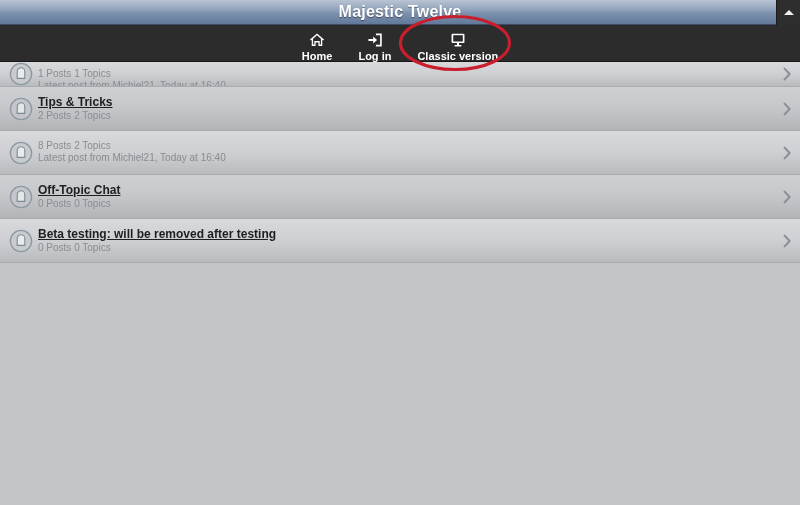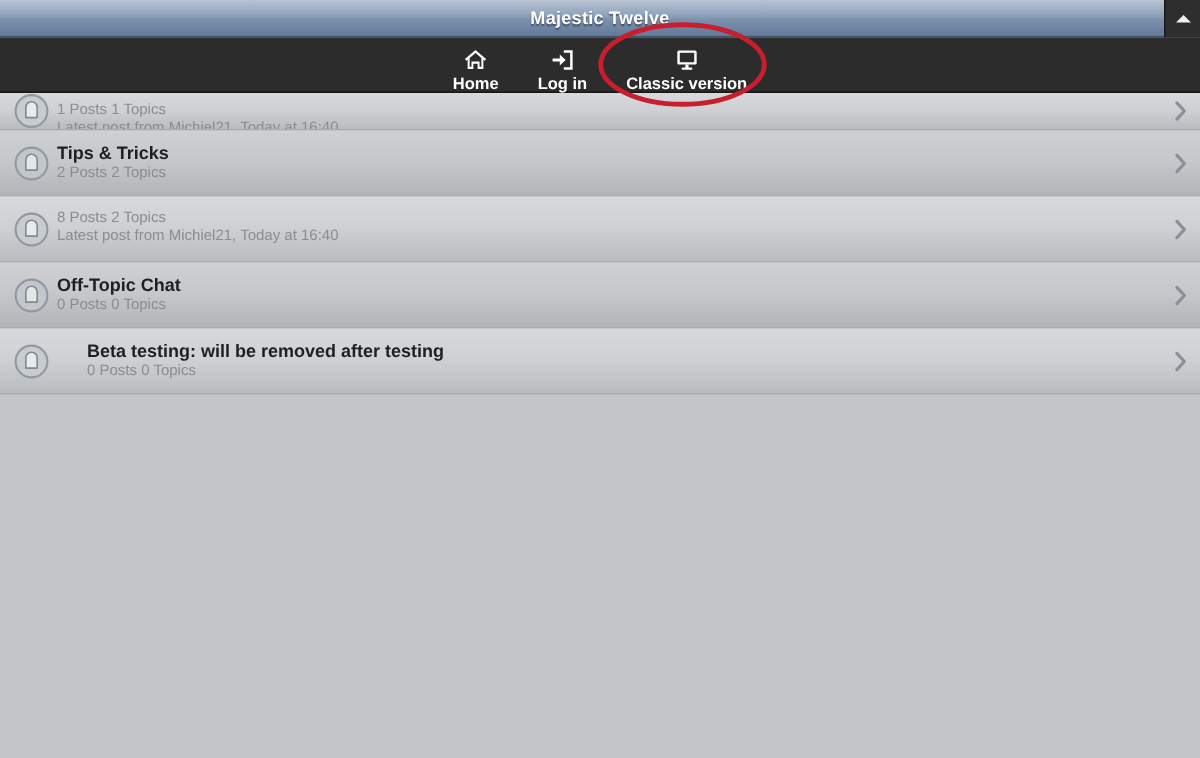--- a/index.html
+++ b/index.html
@@ -22,21 +22,21 @@
     height: 25px;
     background: linear-gradient(to bottom, #b9c4d3 0%, #8fa2bb 42%, #7b90ac 55%, #63799a 100%);
     border-bottom: 1px solid #3e4c63;
     display: flex;
     align-items: center;
     justify-content: center;
     box-sizing: border-box;
   }
   .titlebar-text {
     color: #ffffff;
-    font-size: 12px;
+    font-size: 16px;
     font-weight: bold;
     letter-spacing: .2px;
     text-shadow: 0 1px 1px rgba(0,0,0,.45);
   }
   .collapse-btn {
     position: absolute;
     top: 0;
     right: 0;
     width: 24px;
     height: 25px;
@@ -135,20 +135,21 @@
     min-width: 0;
     padding: 5px 0 6px 0;
   }
   .row-title {
     font-size: 12px;
     font-weight: bold;
     color: #1e1f21;
     line-height: 15px;
     white-space: nowrap;
     overflow: hidden;
+    text-decoration: underline;
   }
   .row-meta {
     font-size: 10px;
     color: #8a8c90;
     line-height: 12px;
     white-space: nowrap;
     overflow: hidden;
   }
   .row-chevron {
     position: absolute;
@@ -283,21 +284,21 @@
       <div class="row-title">Off-Topic Chat</div>
       <div class="row-meta">0 Posts 0 Topics</div>
     </div>
     <span class="row-chevron">
       <svg width="10" height="14" viewBox="0 0 10 14">
         <path d="M2.6 1.6 7.6 7l-5 5.4" fill="none" stroke="#8b8f96" stroke-width="2.1" stroke-linecap="round" stroke-linejoin="round"></path>
       </svg>
     </span>
   </div>
 
-  <div class="board-row" style="height:44px;gap:20px;">
+  <div class="board-row" style="height:44px;">
     <div class="row-icon">
       <svg width="24" height="24" viewBox="0 0 24 24">
         <circle cx="12" cy="12" r="10.6" fill="#c9cbcf" stroke="#8d9aa4" stroke-width="1.4"></circle>
         <path d="M8.2 16.4V9.6c0-2.1 1.7-3.8 3.8-3.8s3.8 1.7 3.8 3.8v6.8H8.2z" fill="#e9eaec" stroke="#7d8a95" stroke-width="1.1" stroke-linejoin="round"></path>
       </svg>
     </div>
     <div class="row-body">
       <div class="row-title">Beta testing: will be removed after testing</div>
       <div class="row-meta">0 Posts 0 Topics</div>
     </div>

